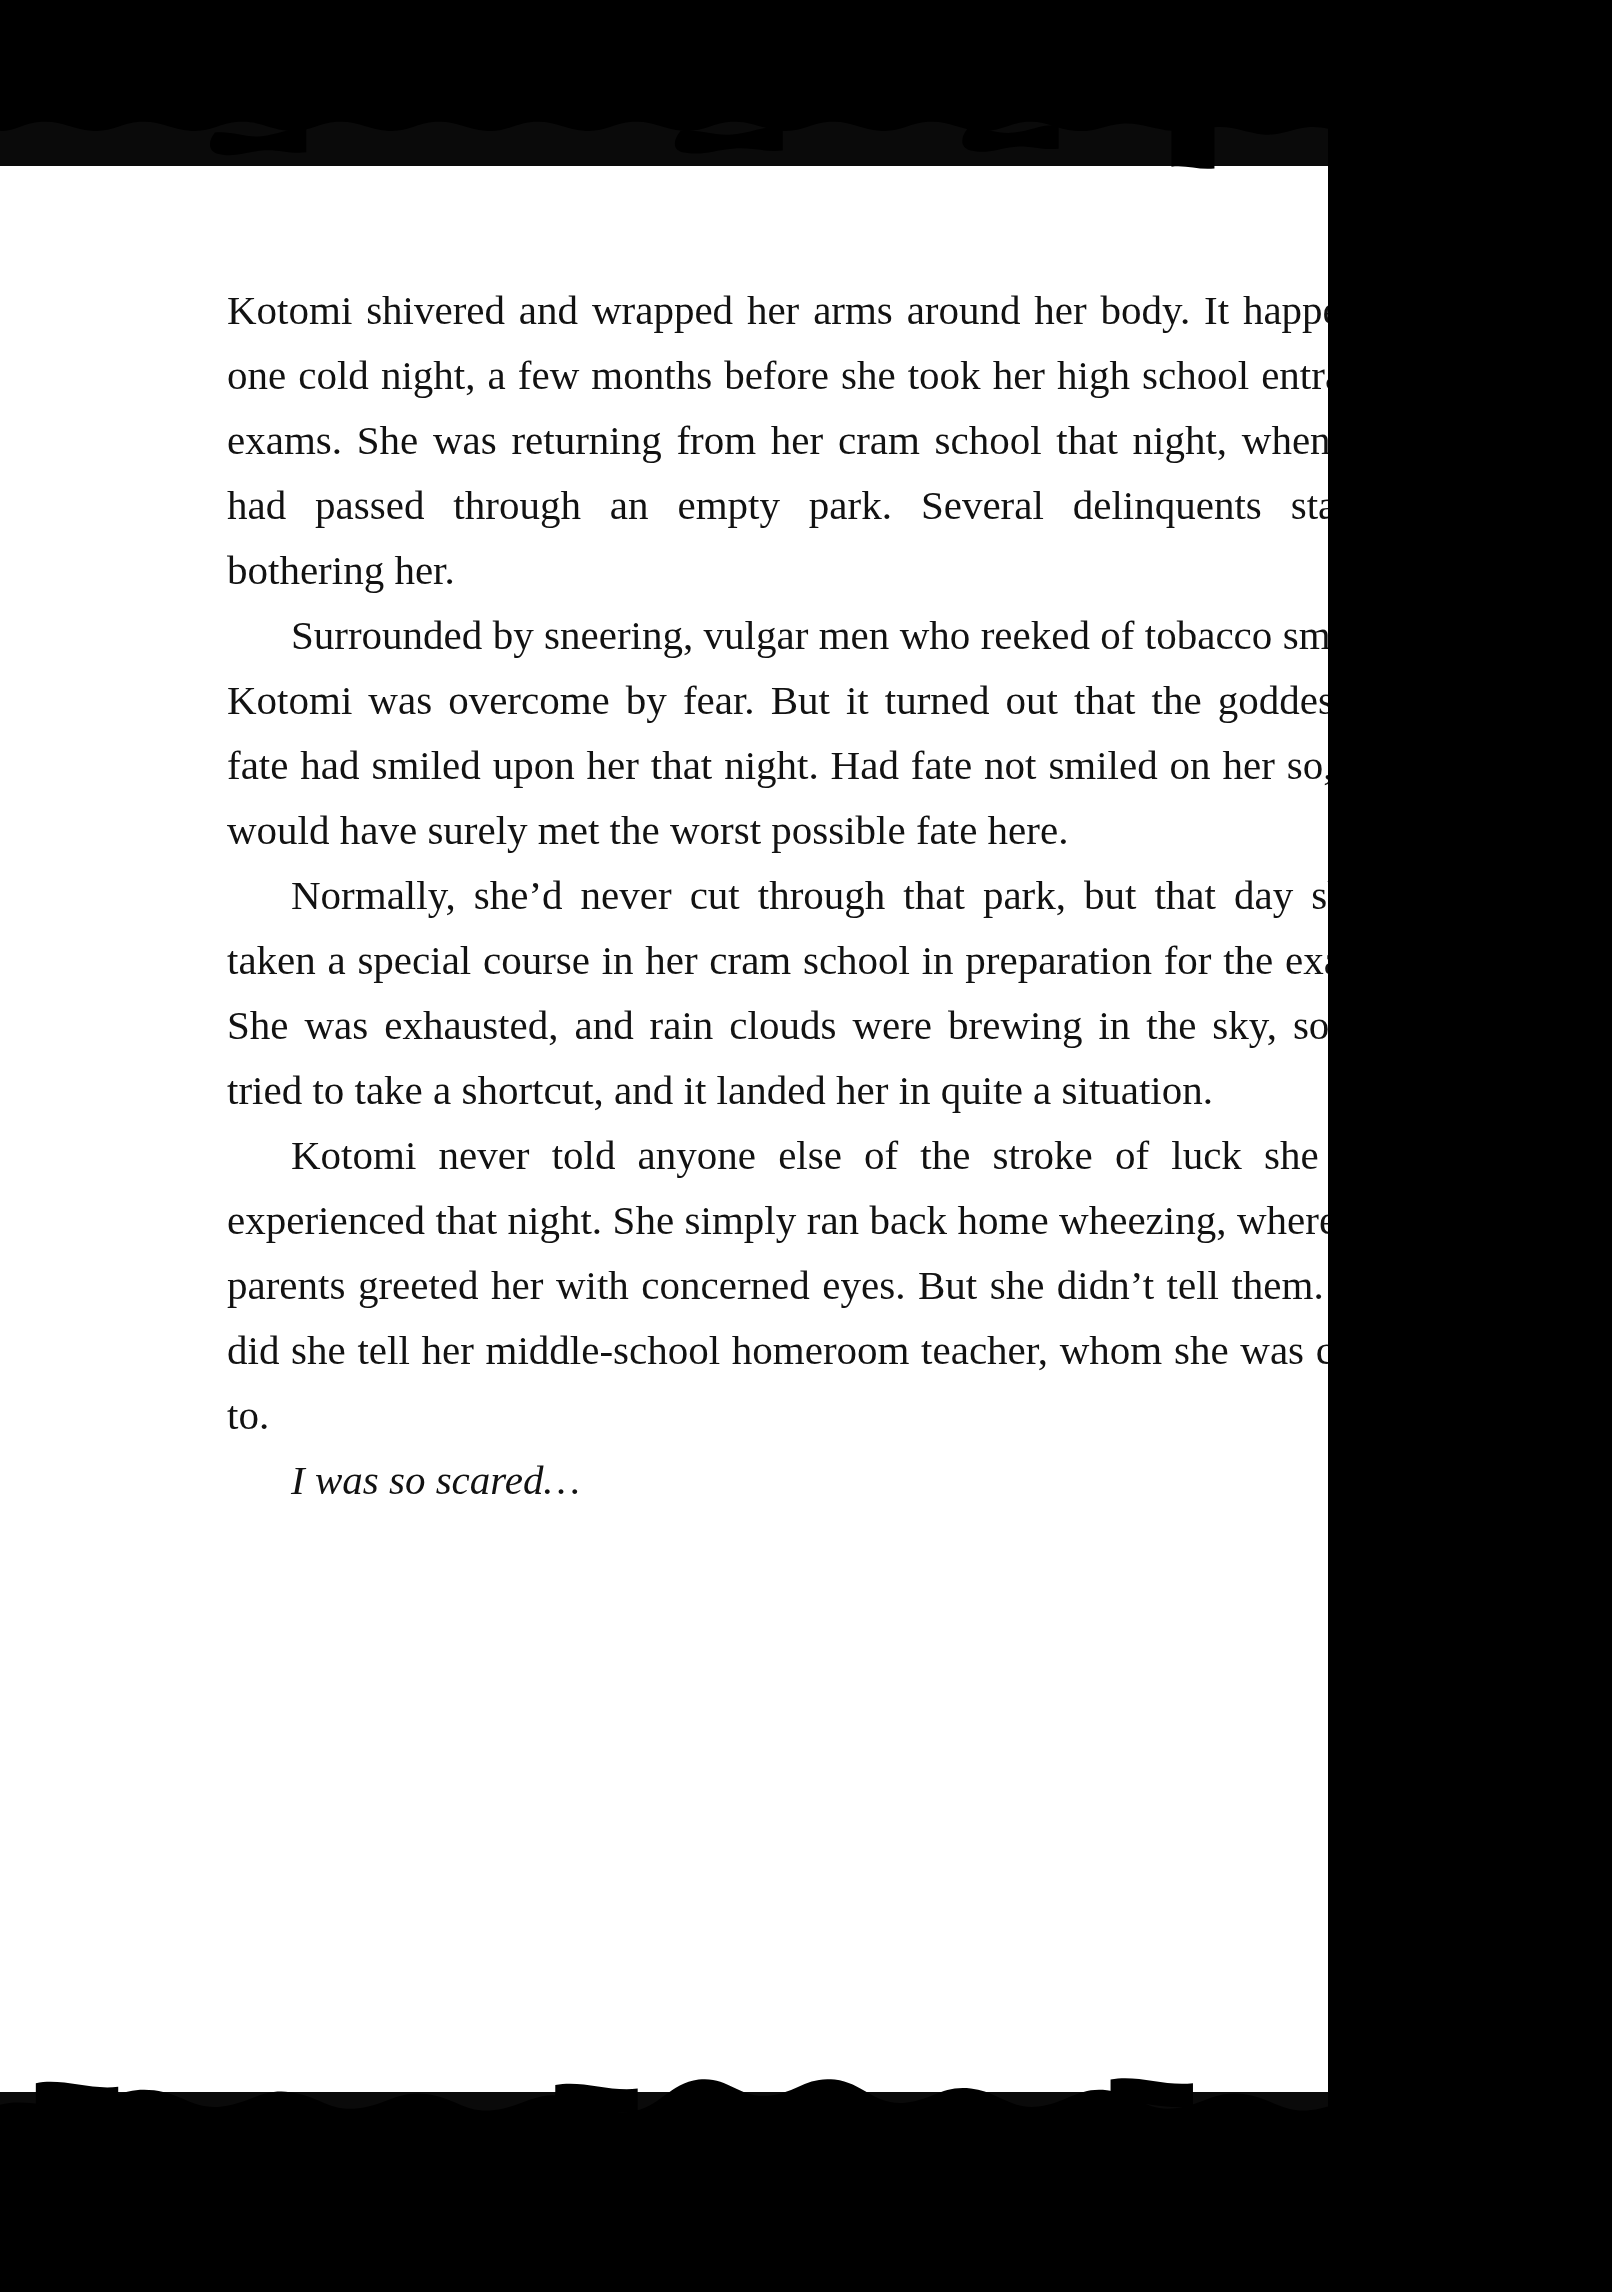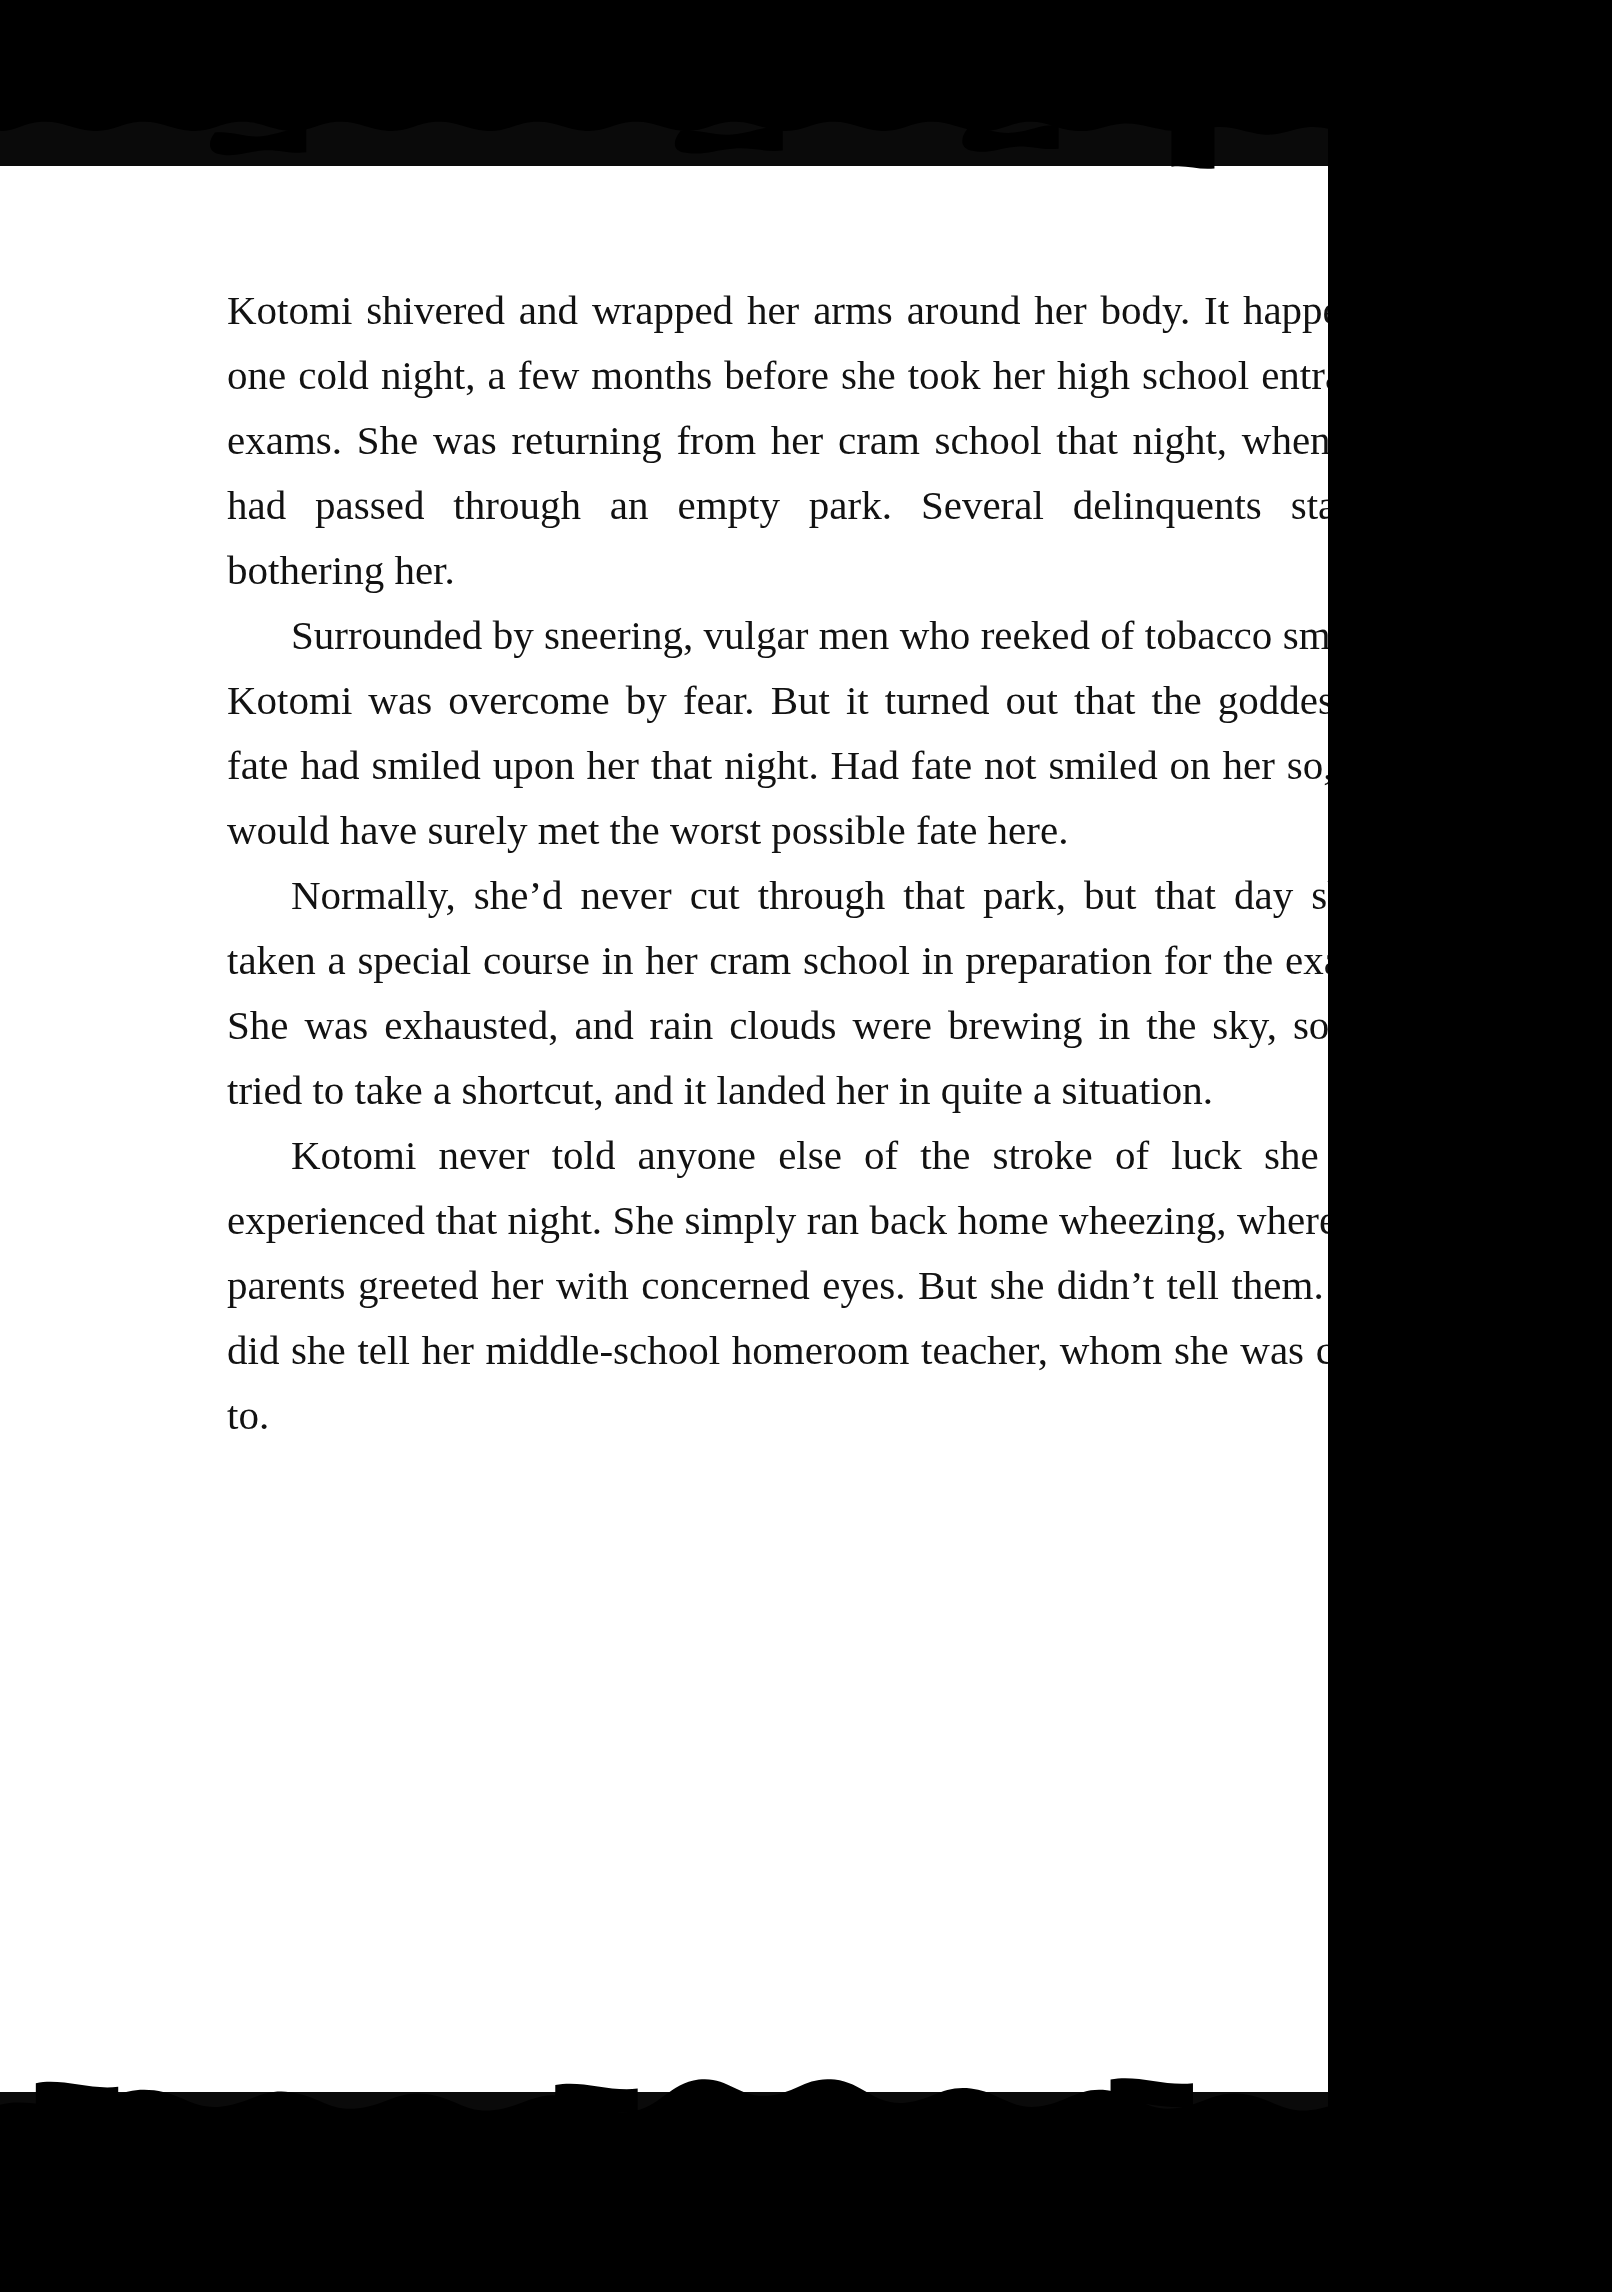--- a/index.html
+++ b/index.html
@@ -129,16 +129,17 @@
       <path fill="#000000" d="M1240,92 C1270,86 1300,100 1332,96 L1332,122 C1300,126 1270,114 1240,118 Z"></path>
       <path fill="#000000" d="M1740,88 C1760,84 1780,96 1801,92 L1801,140 C1780,144 1760,132 1740,136 Z"></path>
     </svg>
   </div>
 
   <div class="text-column">
     <p class="para first">Kotomi shivered and wrapped her arms around her body. It happened one cold night, a few months before she took her high school entrance exams. She was returning from her cram school that night, when she had passed through an empty park. Several delinquents started bothering her.</p>
     <p class="para indent">Surrounded by sneering, vulgar men who reeked of tobacco smoke, Kotomi was overcome by fear. But it turned out that the goddess of fate had smiled upon her that night. Had fate not smiled on her so, she would have surely met the worst possible fate here.</p>
     <p class="para indent">Normally, she’d never cut through that park, but that day she’d taken a special course in her cram school in preparation for the exams. She was exhausted, and rain clouds were brewing in the sky, so she tried to take a shortcut, and it landed her in quite a situation.</p>
     <p class="para indent">Kotomi never told anyone else of the stroke of luck she had experienced that night. She simply ran back home wheezing, where her parents greeted her with concerned eyes. But she didn’t tell them. Nor did she tell her middle-school homeroom teacher, whom she was close to.</p>
+    <p class="para italic">I was so scared…</p>
   </div>
 
 </div>
 
 
 </body></html>

